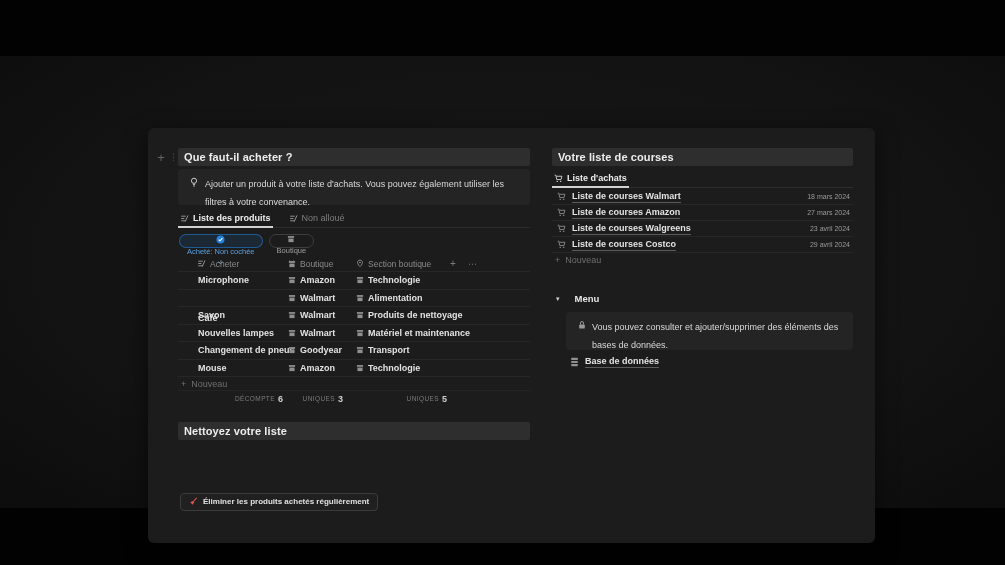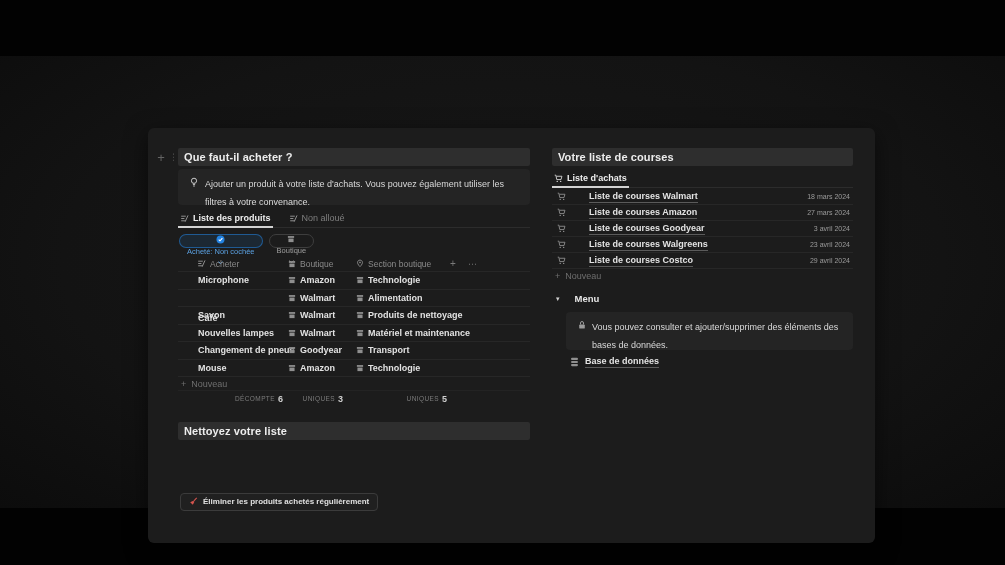--- a/index.html
+++ b/index.html
@@ -52,21 +52,21 @@
   .calc .lbl { font-size:6.5px; letter-spacing:.4px; color:#7b7b7b; }
   .calc .val { font-size:9px; font-weight:bold; color:#cfcfcf; }
 
   
   .btn { display:inline-flex; align-items:center; gap:5px; height:18px; padding:0 8px;
     border:1px solid #3b3b3b; border-radius:4px; background:#202020; color:#e0e0e0;
     font-size:8px; font-weight:bold; white-space:nowrap; }
 
   
   .rrow { position:relative; height:16px; border-bottom:1px solid #272727;
-    display:flex; align-items:center; gap:23px; padding-left:5px; }
+    display:flex; align-items:center; gap:6px; padding-left:5px; }
   .rrow .title { font-size:9px; font-weight:bold; color:#e3e3e3;
     border-bottom:1px solid rgba(255,255,255,.28); line-height:11px; }
   .rrow .date { position:absolute; right:3px; font-size:7px; color:#9b9b9b; }
   .menuline { display:flex; align-items:center; gap:15px; }
   .menuline .tri { color:#cfcfcf; font-size:7px; }
   .menuline .mlabel { font-size:9.5px; font-weight:bold; color:#e6e6e6; }
   .dbline { display:flex; align-items:center; gap:6px; }
   .dbline .dlabel { font-size:9px; font-weight:bold; color:#e3e3e3;
     border-bottom:1px solid rgba(255,255,255,.28); line-height:11px; }
 
@@ -384,31 +384,20 @@
         <span class="date">27 mars 2024</span>
       </div>
       <div class="rrow">
         <span class="cicon">
             <svg width="9" height="9" viewBox="0 0 10 10" fill="none" stroke="currentColor" stroke-width="1">
               <path d="M.8 1.3h1.3l1 4.9h4.7l1-3.7H2.8"></path>
               <circle cx="3.6" cy="8.2" r=".8" fill="currentColor" stroke="none"></circle>
               <circle cx="7.4" cy="8.2" r=".8" fill="currentColor" stroke="none"></circle>
             </svg>
           </span>
-        <span class="title">Liste de courses Goodyear</span>
-        <span class="date">3 avril 2024</span>
-      </div>
-      <div class="rrow">
-        <span class="cicon">
-            <svg width="9" height="9" viewBox="0 0 10 10" fill="none" stroke="currentColor" stroke-width="1">
-              <path d="M.8 1.3h1.3l1 4.9h4.7l1-3.7H2.8"></path>
-              <circle cx="3.6" cy="8.2" r=".8" fill="currentColor" stroke="none"></circle>
-              <circle cx="7.4" cy="8.2" r=".8" fill="currentColor" stroke="none"></circle>
-            </svg>
-          </span>
         <span class="title">Liste de courses Walgreens</span>
         <span class="date">23 avril 2024</span>
       </div>
       <div class="rrow">
         <span class="cicon">
             <svg width="9" height="9" viewBox="0 0 10 10" fill="none" stroke="currentColor" stroke-width="1">
               <path d="M.8 1.3h1.3l1 4.9h4.7l1-3.7H2.8"></path>
               <circle cx="3.6" cy="8.2" r=".8" fill="currentColor" stroke="none"></circle>
               <circle cx="7.4" cy="8.2" r=".8" fill="currentColor" stroke="none"></circle>
             </svg>

